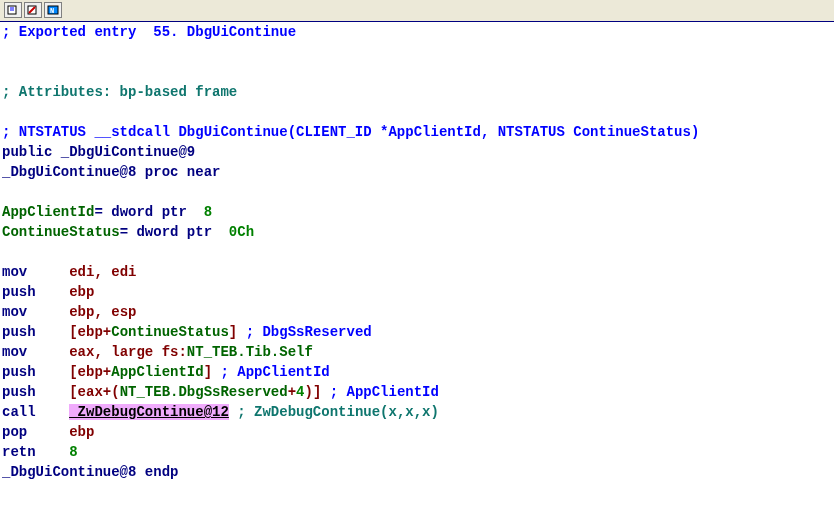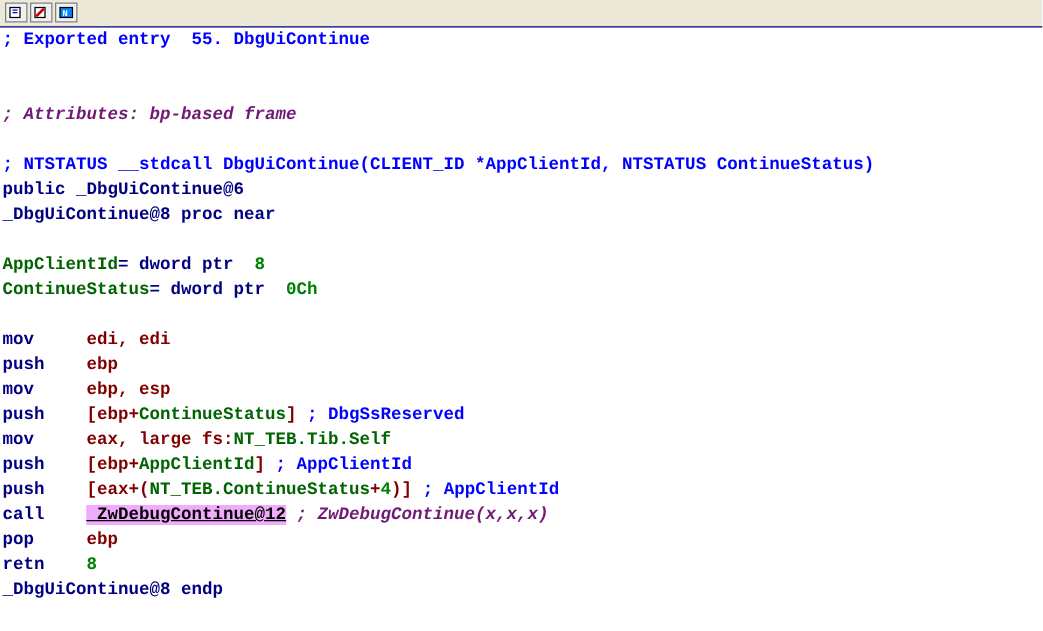--- a/index.html
+++ b/index.html
@@ -37,21 +37,21 @@
     }
     .content {
       padding: 0 0;
       line-height: 20px;
     }
     .line {
       white-space: pre;
       padding: 0 2px;
     }
     .blue { color: #0000ff; }
-    .gray { color: #701a75; font-style: italic; }
+    .gray { color: #0f766e; }
     .navy { color: #000080; }
     .green { color: #008000; }
     .darkgreen { color: #006400; text-align: right; }
     .black { color: #000000; }
     .darkred { color: #800000; }
     .highlight-yellow { background-color: #f0abfc; }
     .black a { color: #000000; text-decoration: underline;}
   </style>
 </head>
 <body>
@@ -78,30 +78,30 @@
   </div>
 </div>
 
 <div class="content">
   <div class="line blue">; Exported entry  55. DbgUiContinue</div>
   <div class="line">&nbsp;</div>
   <div class="line">&nbsp;</div>
   <div class="line gray">; Attributes: bp-based frame</div>
   <div class="line">&nbsp;</div>
   <div class="line"><span class="blue">; NTSTATUS __stdcall </span><span class="blue">DbgUiContinue</span><span class="blue">(CLIENT_ID *AppClientId, NTSTATUS ContinueStatus)</span></div>
-  <div class="line navy">public _DbgUiContinue@6</div>
+  <div class="line navy">public _DbgUiContinue@9</div>
   <div class="line"><span class="navy">_DbgUiContinue@8</span><span class="navy"> proc near</span></div>
   <div class="line">&nbsp;</div>
   <div class="line"><span class="darkgreen">AppClientId</span><span class="navy">= dword ptr  </span><span class="green">8</span></div>
   <div class="line"><span class="darkgreen">ContinueStatus</span><span class="navy">= dword ptr  </span><span class="green">0Ch</span></div>
   <div class="line">&nbsp;</div>
   <div class="line"><span class="navy">mov     </span><span class="darkred">edi, edi</span></div>
   <div class="line"><span class="navy">push    </span><span class="darkred">ebp</span></div>
   <div class="line"><span class="navy">mov     </span><span class="darkred">ebp, esp</span></div>
   <div class="line"><span class="navy">push    </span><span class="darkred">[ebp+</span><span class="darkgreen">ContinueStatus</span><span class="darkred">]</span><span class="blue"> ; DbgSsReserved</span></div>
   <div class="line"><span class="navy">mov     </span><span class="darkred">eax, large fs:</span><span class="darkgreen">NT_TEB.Tib.Self</span></div>
   <div class="line"><span class="navy">push    </span><span class="darkred">[ebp+</span><span class="darkgreen">AppClientId</span><span class="darkred">]</span><span class="blue"> ; AppClientId</span></div>
-  <div class="line"><span class="navy">push    </span><span class="darkred">[eax+(</span><span class="darkgreen">NT_TEB.ContinueStatus</span><span class="darkred">+</span><span class="green">4</span><span class="darkred">)]</span><span class="blue"> ; AppClientId</span></div>
+  <div class="line"><span class="navy">push    </span><span class="darkred">[eax+(</span><span class="darkgreen">NT_TEB.DbgSsReserved</span><span class="darkred">+</span><span class="green">4</span><span class="darkred">)]</span><span class="blue"> ; AppClientId</span></div>
   <div class="line"><span class="navy">call    </span><span class="black highlight-yellow"><a>_ZwDebugContinue@12</a></span><span class="gray"> ; ZwDebugContinue(x,x,x)</span></div>
   <div class="line"><span class="navy">pop     </span><span class="darkred">ebp</span></div>
   <div class="line"><span class="navy">retn    </span><span class="green">8</span></div>
   <div class="line"><span class="navy">_DbgUiContinue@8</span><span class="navy"> endp</span></div>
 </div>
 
 </body></html>

